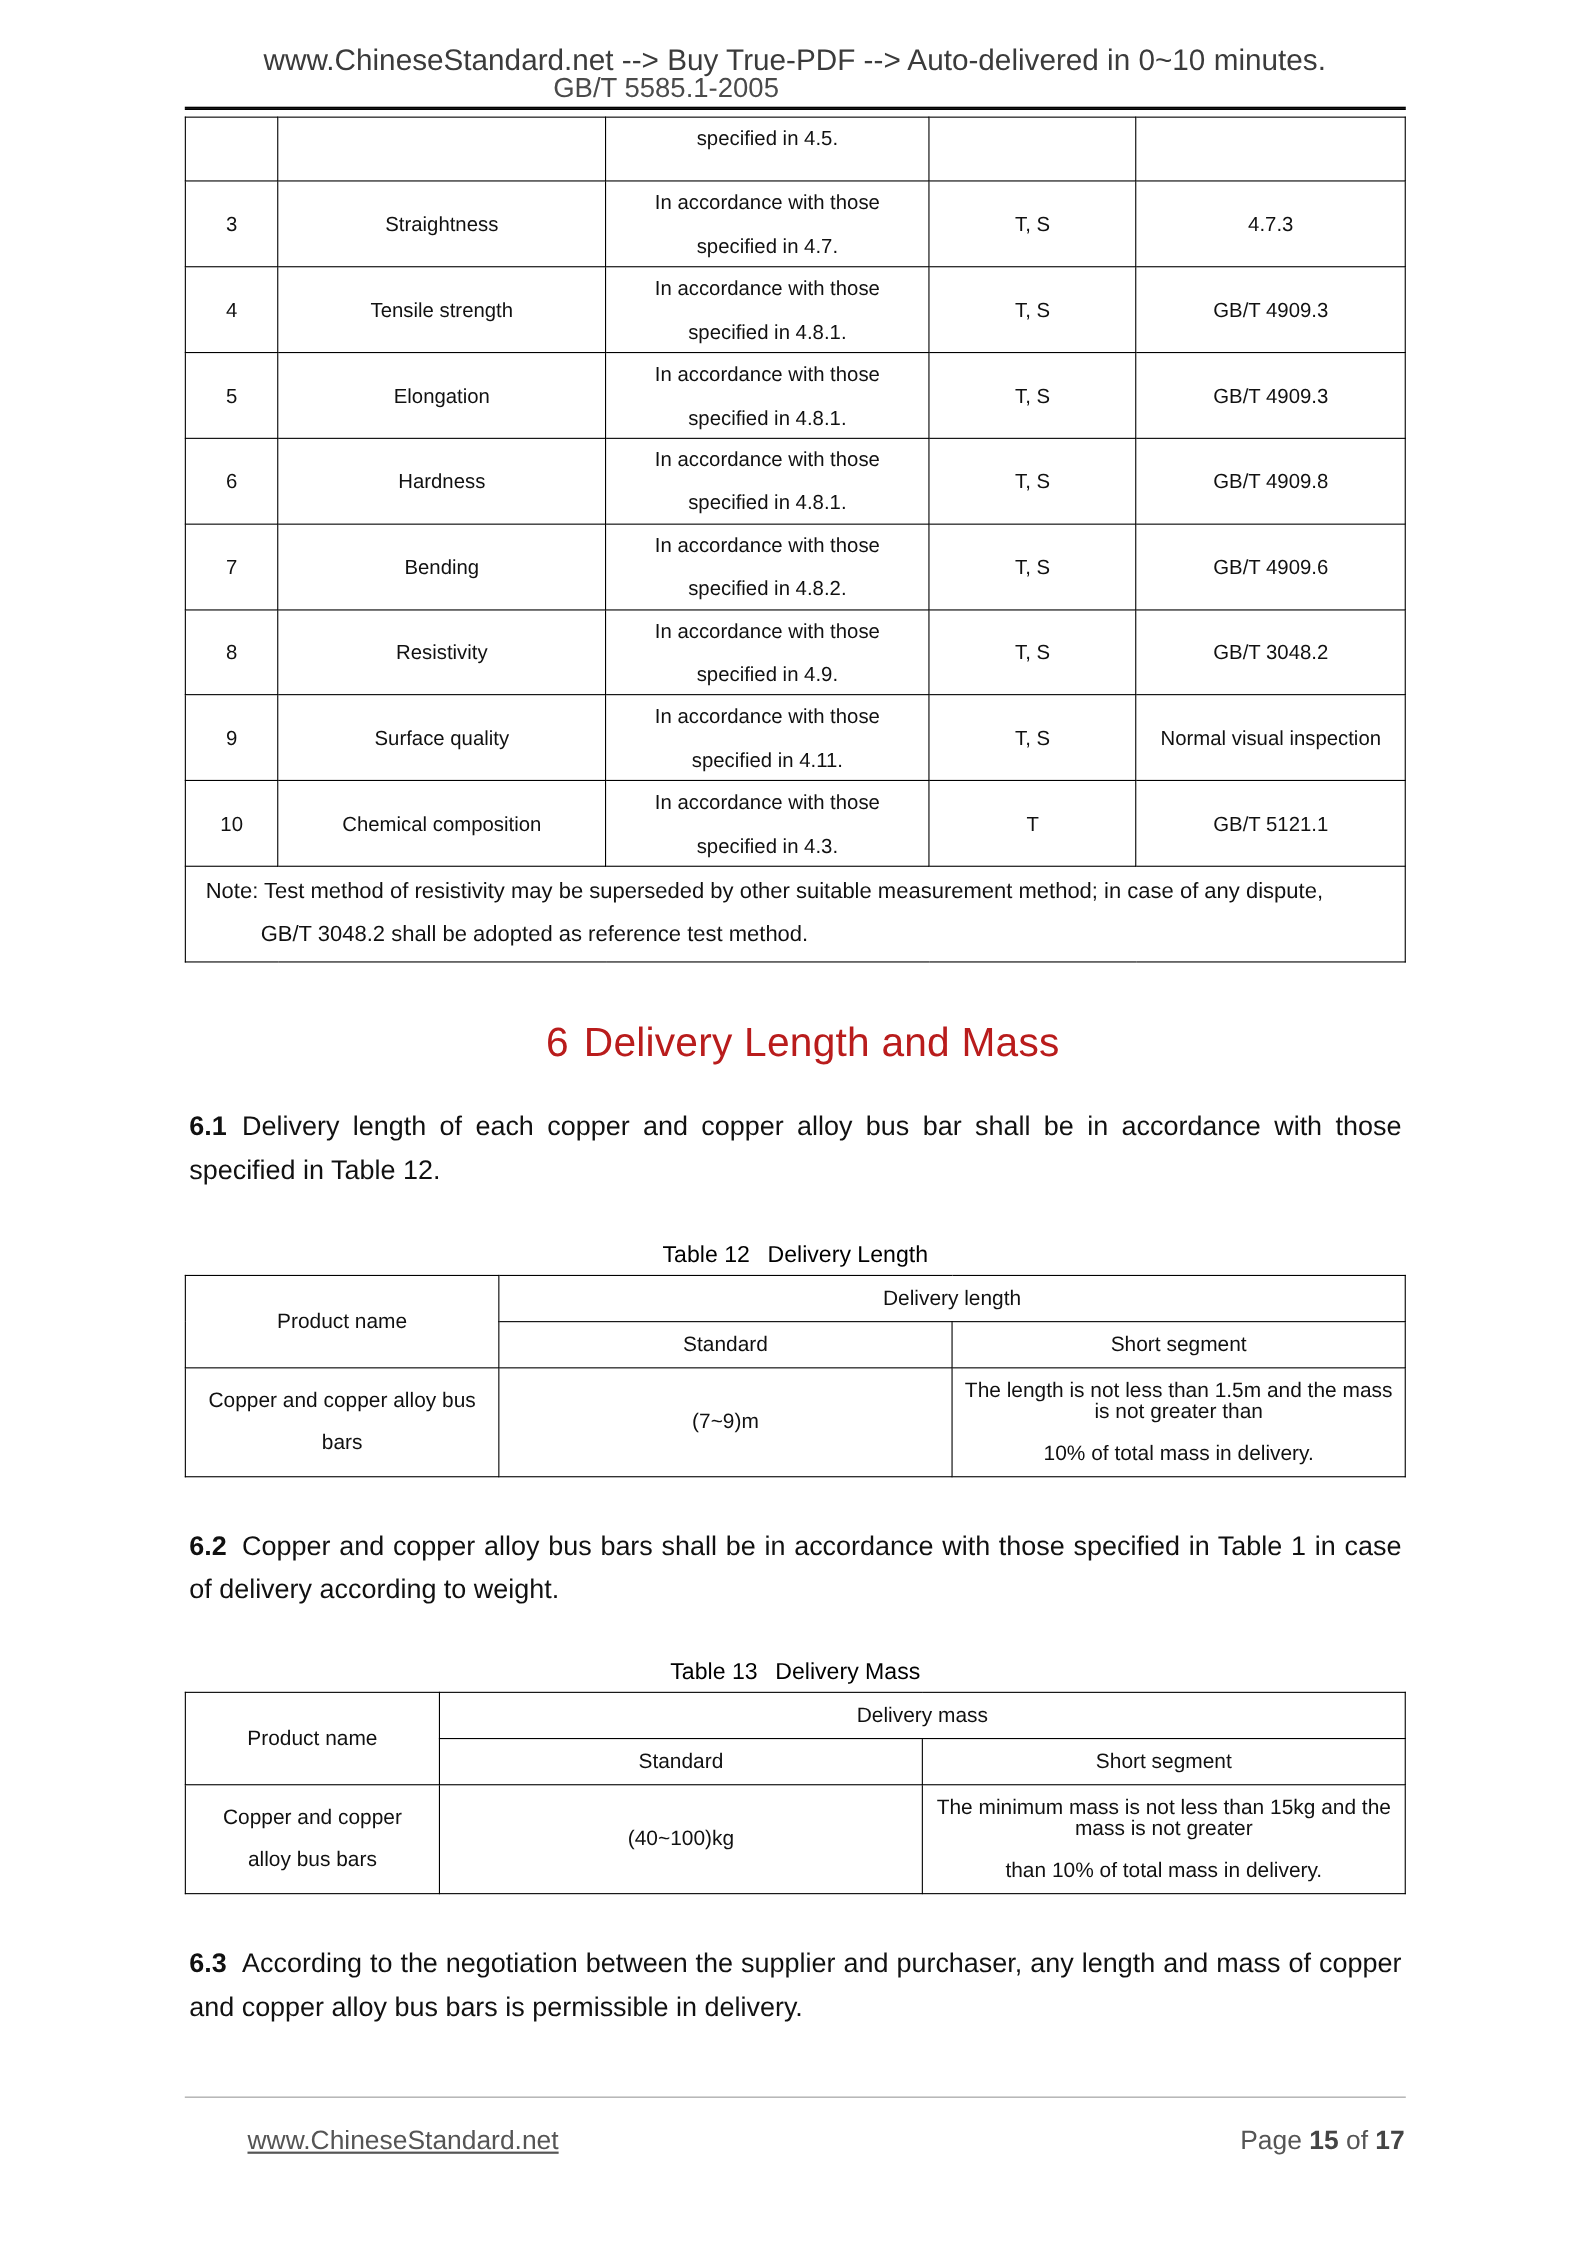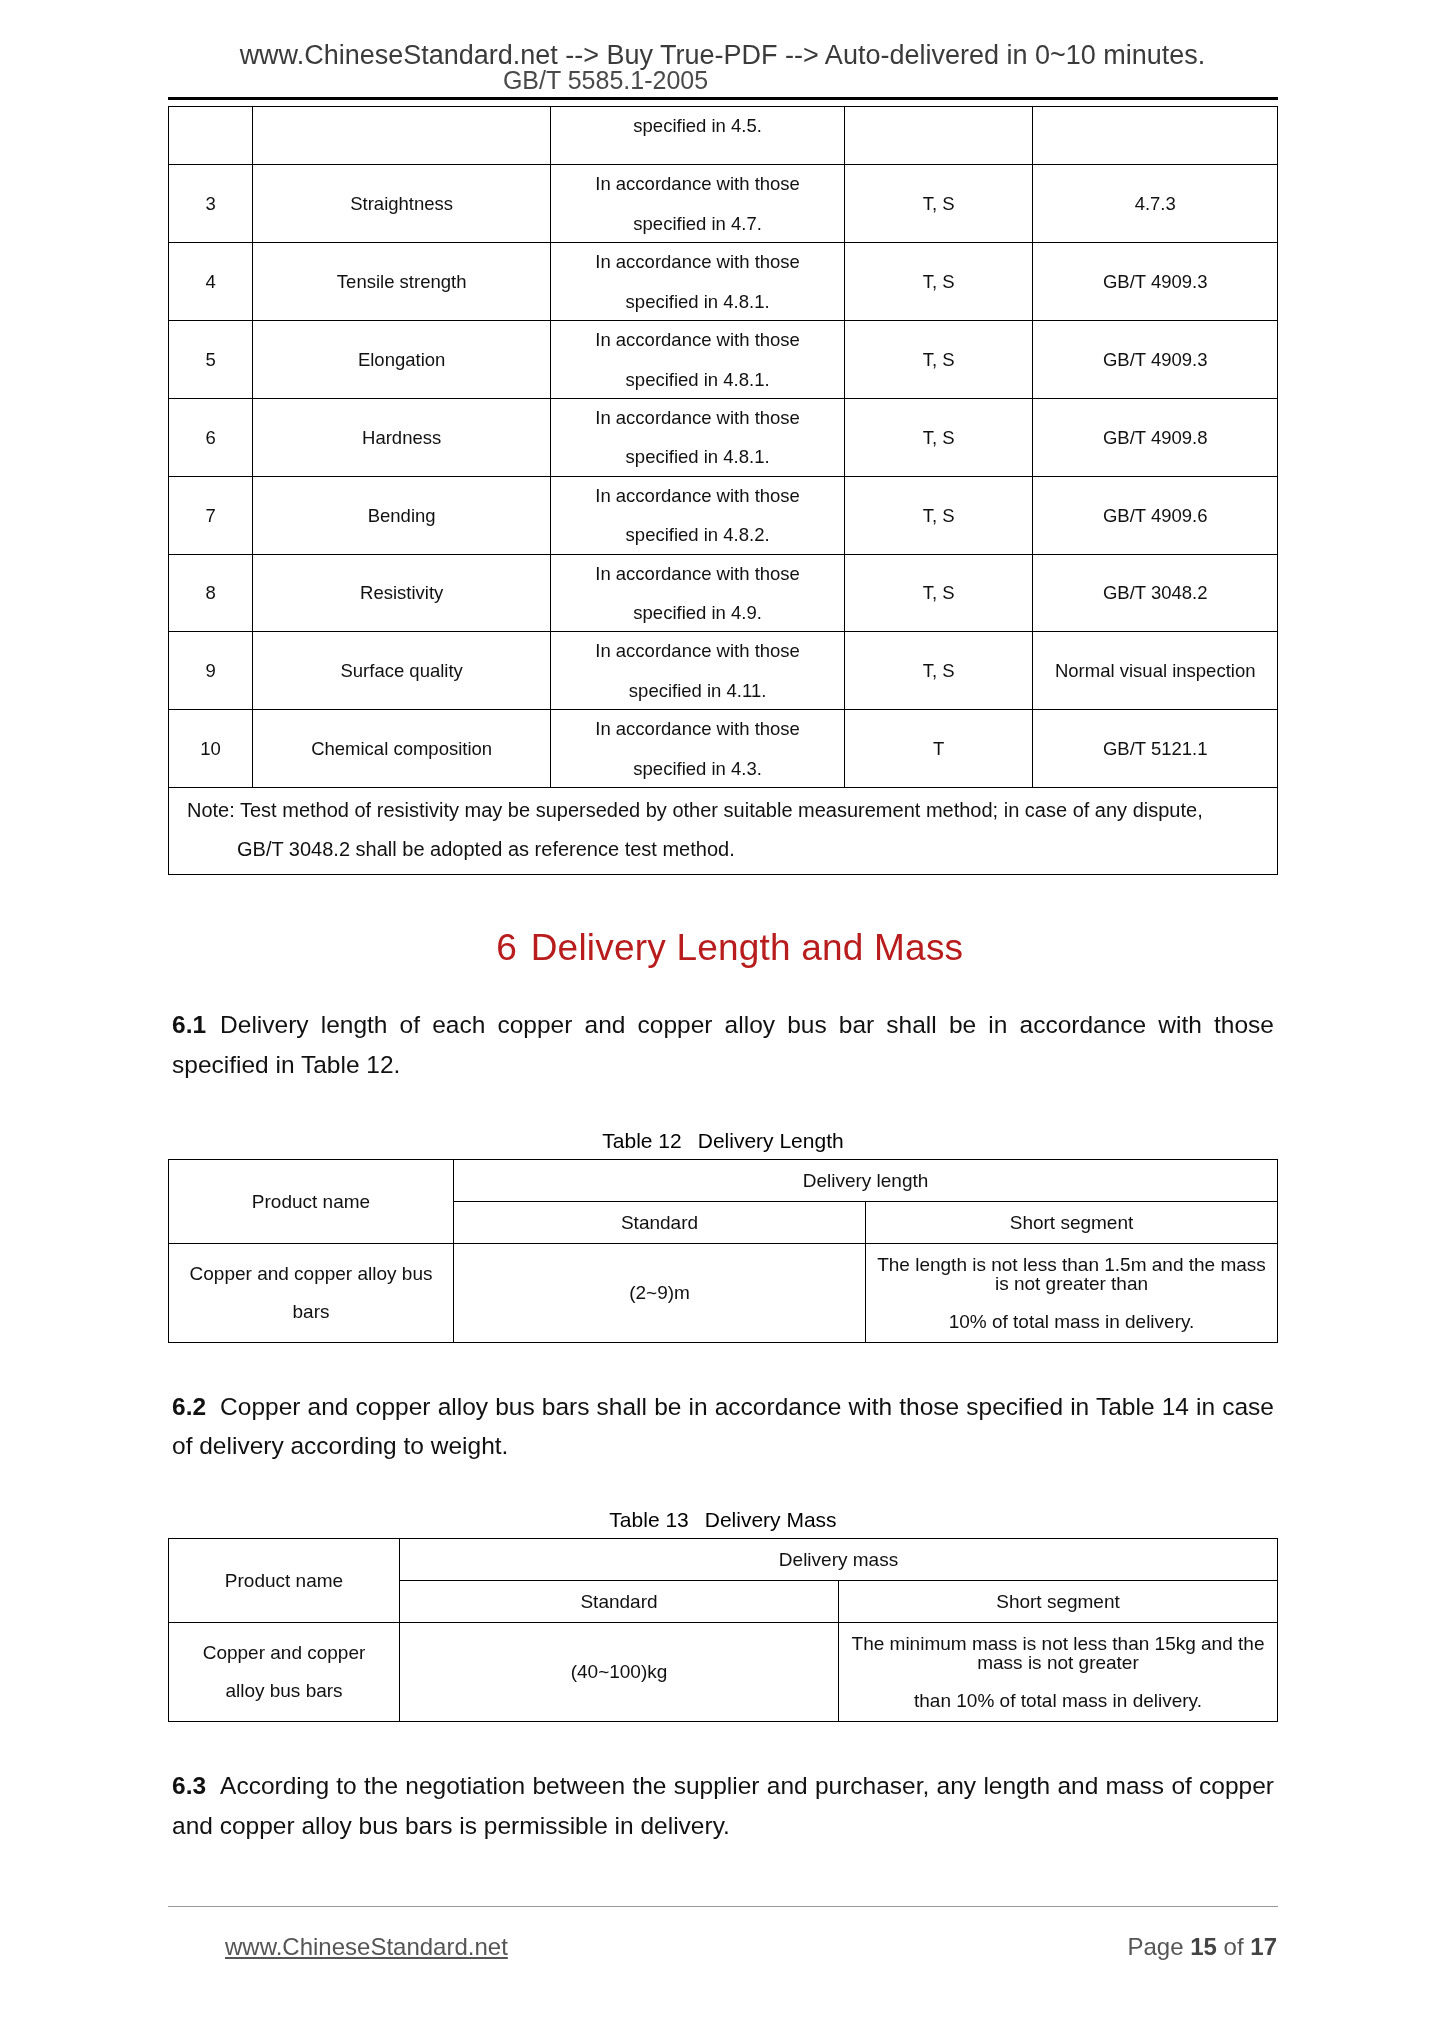--- a/index.html
+++ b/index.html
@@ -336,31 +336,31 @@
         </tr>
         <tr>
           <td style="width:158px;">Standard</td>
           <td>Short segment</td>
         </tr>
         <tr>
           <td class="twoline">
             <span>Copper and copper alloy bus</span>
             <span>bars</span>
           </td>
-          <td>(2~9)m</td>
+          <td>(7~9)m</td>
           <td class="twoline">
             <span>The length is not less than 1.5m and the mass is not greater than</span>
             <span>10% of total mass in delivery.</span>
           </td>
         </tr>
       </tbody>
     </table>
 
     <p class="para" style="margin-top:44px;">
-      <span class="lead">6.2</span><span>Copper and copper alloy bus bars shall be in accordance with those specified in Table 14 in case of delivery according to weight.</span>
+      <span class="lead">6.2</span><span>Copper and copper alloy bus bars shall be in accordance with those specified in Table 1 in case of delivery according to weight.</span>
     </p>
 
     <div class="tbl-caption" style="margin-top:42px;">
       <span>Table 13</span><span class="gap"></span><span>Delivery Mass</span>
     </div>
 
     <table class="small-tbl">
       <tbody>
         <tr>
           <td rowspan="2" style="width:218px;">Product name</td>

